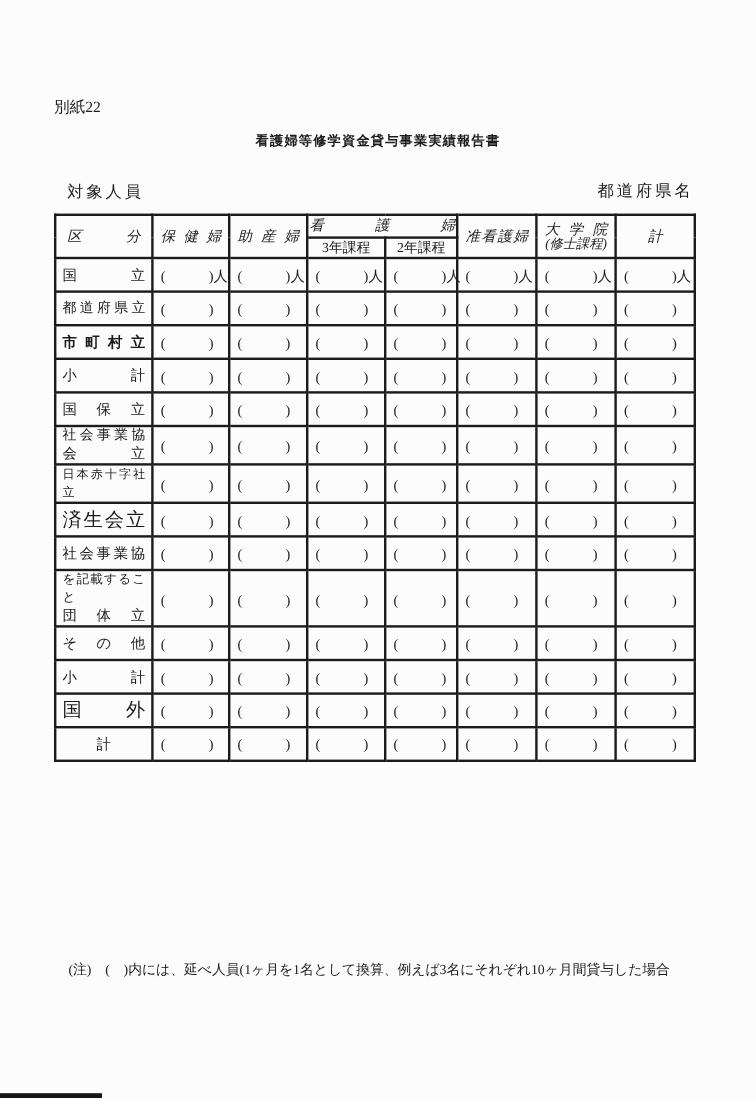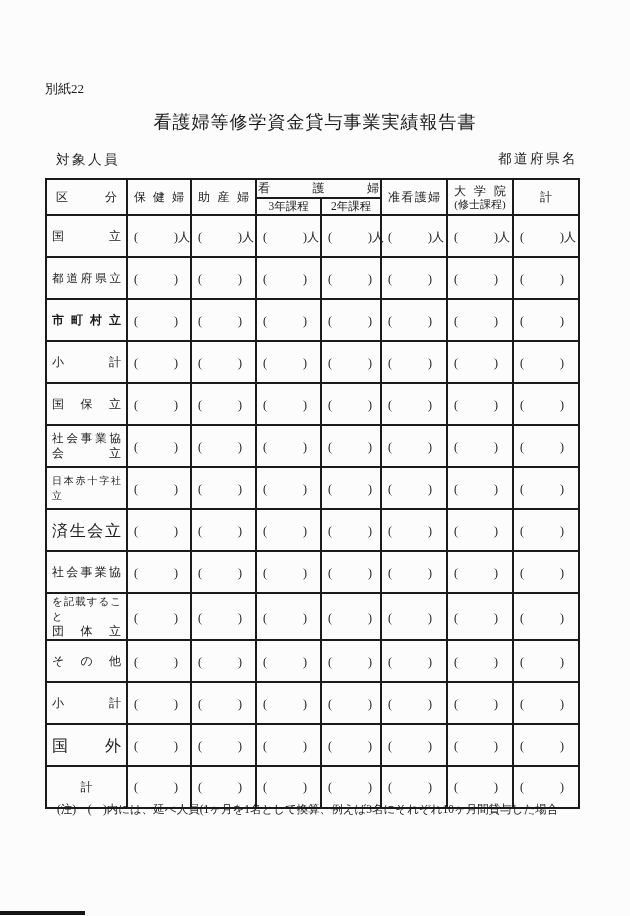--- a/index.html
+++ b/index.html
@@ -3,44 +3,44 @@
 <meta charset="utf-8">
 <style>
   html,body { margin:0; padding:0; }
   body {
     width:630px; height:916px; position:relative;
     background:#fcfcfc; color:#1b1b1b;
     font-family:"Liberation Serif","DejaVu Serif",serif;
     overflow:hidden;
   }
   .attachment { position:absolute; left:45px; top:80px; font-size:13px; }
-  .title { position:absolute; left:0; right:0; top:110px; text-align:center; font-size:18px; letter-spacing:1px; }
+  .title { position:absolute; left:0; right:0; top:110px; text-align:center; font-size:11px; letter-spacing:1px;font-weight:bold; }
   .caption-left  { position:absolute; left:56px;  top:151px; font-size:13.5px; letter-spacing:2.5px; }
   .caption-right { position:absolute; right:52px; top:150px; font-size:13.5px; letter-spacing:2.5px; }
 
   table.form {
     position:absolute; left:45px; top:178px; width:533px;
     border-collapse:collapse; table-layout:fixed;
     border:2px solid #1b1b1b;
   }
   table.form td { border:2px solid #1b1b1b; padding:0; vertical-align:middle; }
 
   thead td { font-size:12px; }
-  thead tr.h1 { height:17px; }
+  thead tr.h1 { height:17px;font-style:italic; }
   thead tr.h2 { height:16px; }
   .jl  { text-align:justify; text-align-last:justify; }
   .ctr { text-align:center; }
   .hpad  > .ln { margin:0 6px;  }
   .hpad8 > .ln { margin:0 9px;  }
   .hpad14> .ln { margin:0 1px; }
   .sub { font-size:11.5px; }
   .grad-line2 { font-size:11px; line-height:12px; }
   .grad-line1 { line-height:13px; margin-top:1px; }
 
-  tbody tr { height:42px;margin-top:39px; }
+  tbody tr { height:28px;margin-top:39px; }
   td.label-cell { vertical-align:middle; }
   td.label-cell .ln { margin:0 5px; line-height:15px; }
   td.value-cell { vertical-align:top; }
   td.value-cell .paren { display:block; margin:3px 0 0 6px; font-size:12px; white-space:pre; }
   tr.middle td.value-cell { vertical-align:middle; }
   tr.middle td.value-cell .paren { margin-top:0; }
 
   .note { position:absolute; left:57px; top:801px; width:525px; font-size:11.5px; line-height:16px; }
   .note .line2 { margin-left:30px; }
   .scan-mark { position:absolute; left:0; top:911px; width:85px; height:4px; background:#161616; }

